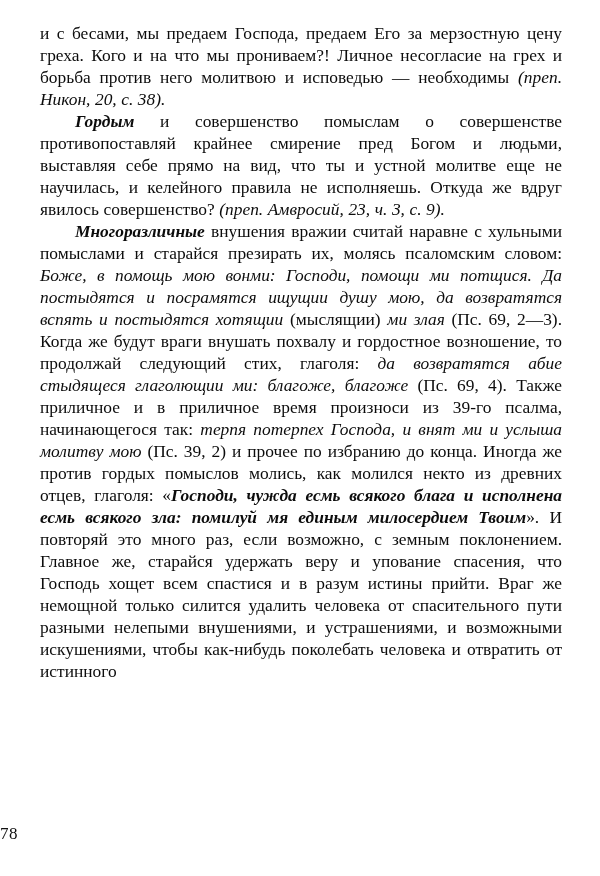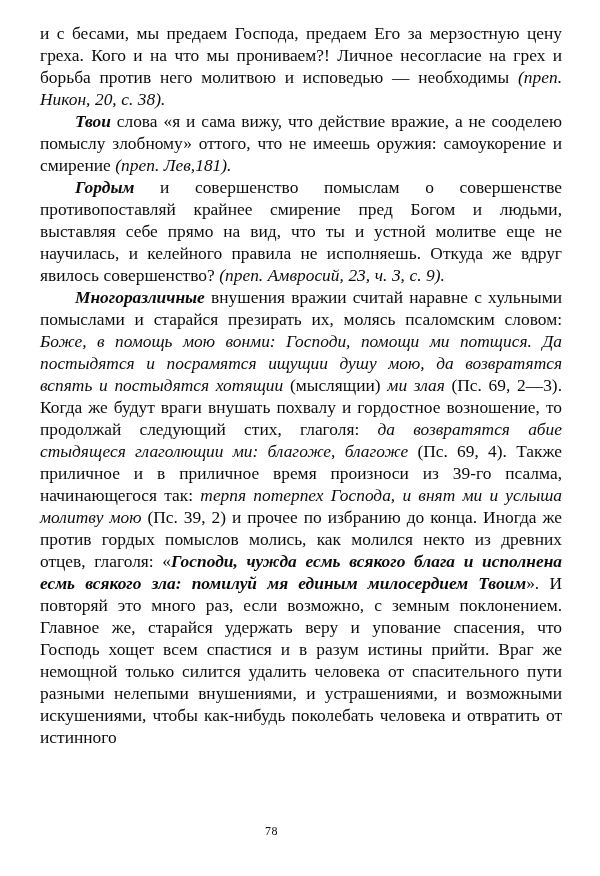--- a/index.html
+++ b/index.html
@@ -41,38 +41,36 @@
   }
   .roman {
     font-style: normal;
     font-weight: normal;
   }
   .page-number {
     position: absolute;
     left: 0;
     top: 824px;
     width: 543px;
-    text-align: center;
-    font-size: 12px;
+    font-size: 17px;
     font-family: "Liberation Serif", "DejaVu Serif", serif;
     color: #101010;
     letter-spacing: 0.5px;
   }
 </style>
 </head>
 <body>
 
 <div class="page">
 
   <div class="text-block">
 
     <p class="para" style="text-indent:0;"><span class="roman">и с бесами, мы предаем Господа, предаем Его за мерзостную цену греха. Кого и на что мы прониваем?! Личное несогласие на грех и борьба против него молитвою и исповедью — необходимы </span><span class="it">(преп. Никон, 20, с. 38).</span></p>
 
 
-    <p class="para"><span class="bi">Твои</span><span class="roman"> слова «я и сама вижу, что действие вражие, а не сооделею помыслу злобному» оттого, что не имеешь оружия: самоукорение и смирение </span><span class="it">(преп. Лев,181).</span></p>
 
     <p class="para"><span class="bi">Гордым</span><span class="roman"> и совершенство помыслам о совершенстве противопоставляй крайнее смирение пред Богом и людьми, выставляя себе прямо на вид, что ты и устной молитве еще не научилась, и келейного правила не исполняешь. Откуда же вдруг явилось совершенство? </span><span class="it">(преп. Амвросий, 23, ч. 3, с. 9).</span></p>
 
     <p class="para"><span class="bi">Многоразличные</span><span class="roman"> внушения вражии считай наравне с хульными помыслами и старайся презирать их, молясь псаломским словом: </span><span class="it">Боже, в помощь мою вонми: Господи, помощи ми потщися. Да постыдятся и посрамятся ищущии душу мою, да возвратятся вспять и постыдятся хотящии </span><span class="roman">(мыслящии)</span><span class="it"> ми злая </span><span class="roman">(Пс. 69, 2—3). Когда же будут враги внушать похвалу и гордостное возношение, то продолжай следующий стих, глаголя: </span><span class="it">да возвратятся абие стыдящеся глаголющии ми: благоже, благоже </span><span class="roman"> (Пс. 69, 4). Также приличное и в приличное время произноси из 39-го псалма, начинающегося так: </span><span class="it">терпя потерпех Господа, и внят ми и услыша молитву мою </span><span class="roman">(Пс. 39, 2) и прочее по избранию до конца. Иногда же против гордых помыслов молись, как молился некто из древних отцев, глаголя: «</span><span class="bi">Господи, чужда есмь всякого блага и исполнена есмь всякого зла: помилуй мя единым милосердием Твоим</span><span class="roman">». И повторяй это много раз, если возможно, с земным поклонением. Главное же, старайся удержать веру и упование спасения, что Господь хощет всем спастися и в разум истины прийти. Враг же немощной только силится удалить человека от спасительного пути разными нелепыми внушениями, и устрашениями, и возможными искушениями, чтобы как-нибудь поколебать человека и отвратить от истинного</span></p>
 
   </div>
 
   <div class="page-number">78</div>
 
 </div>

